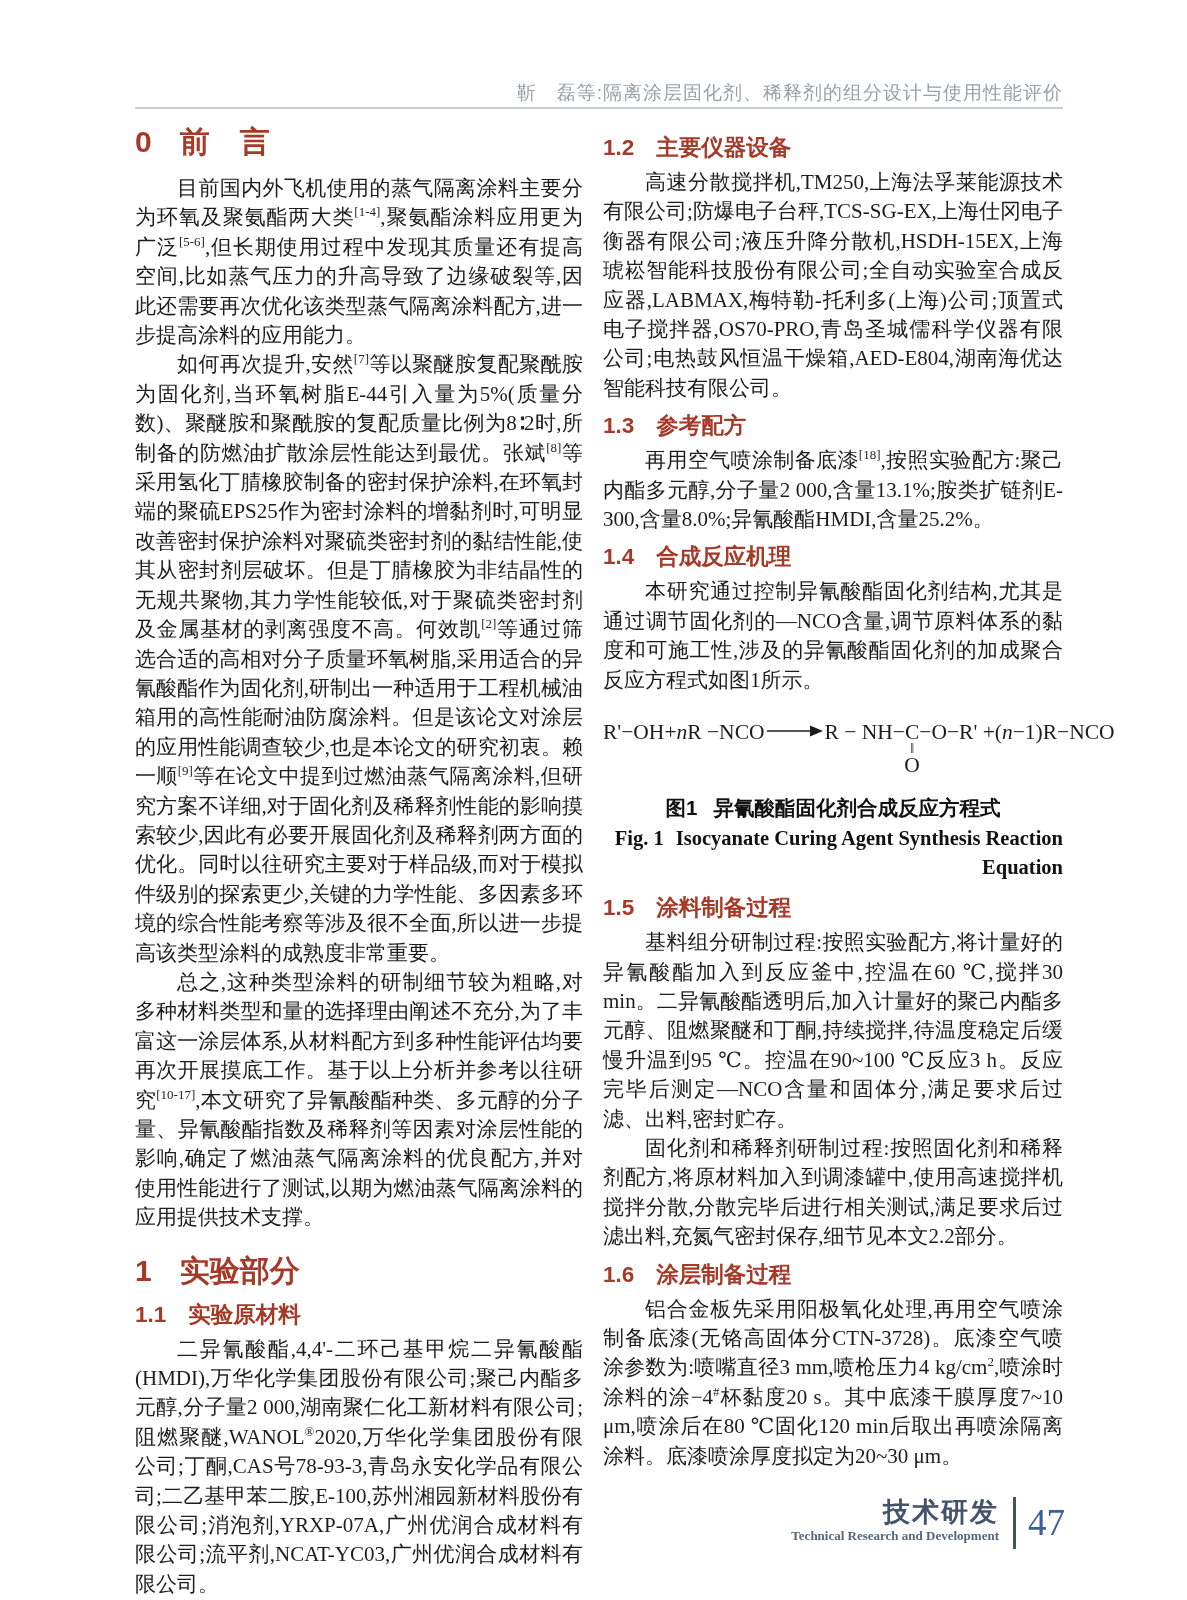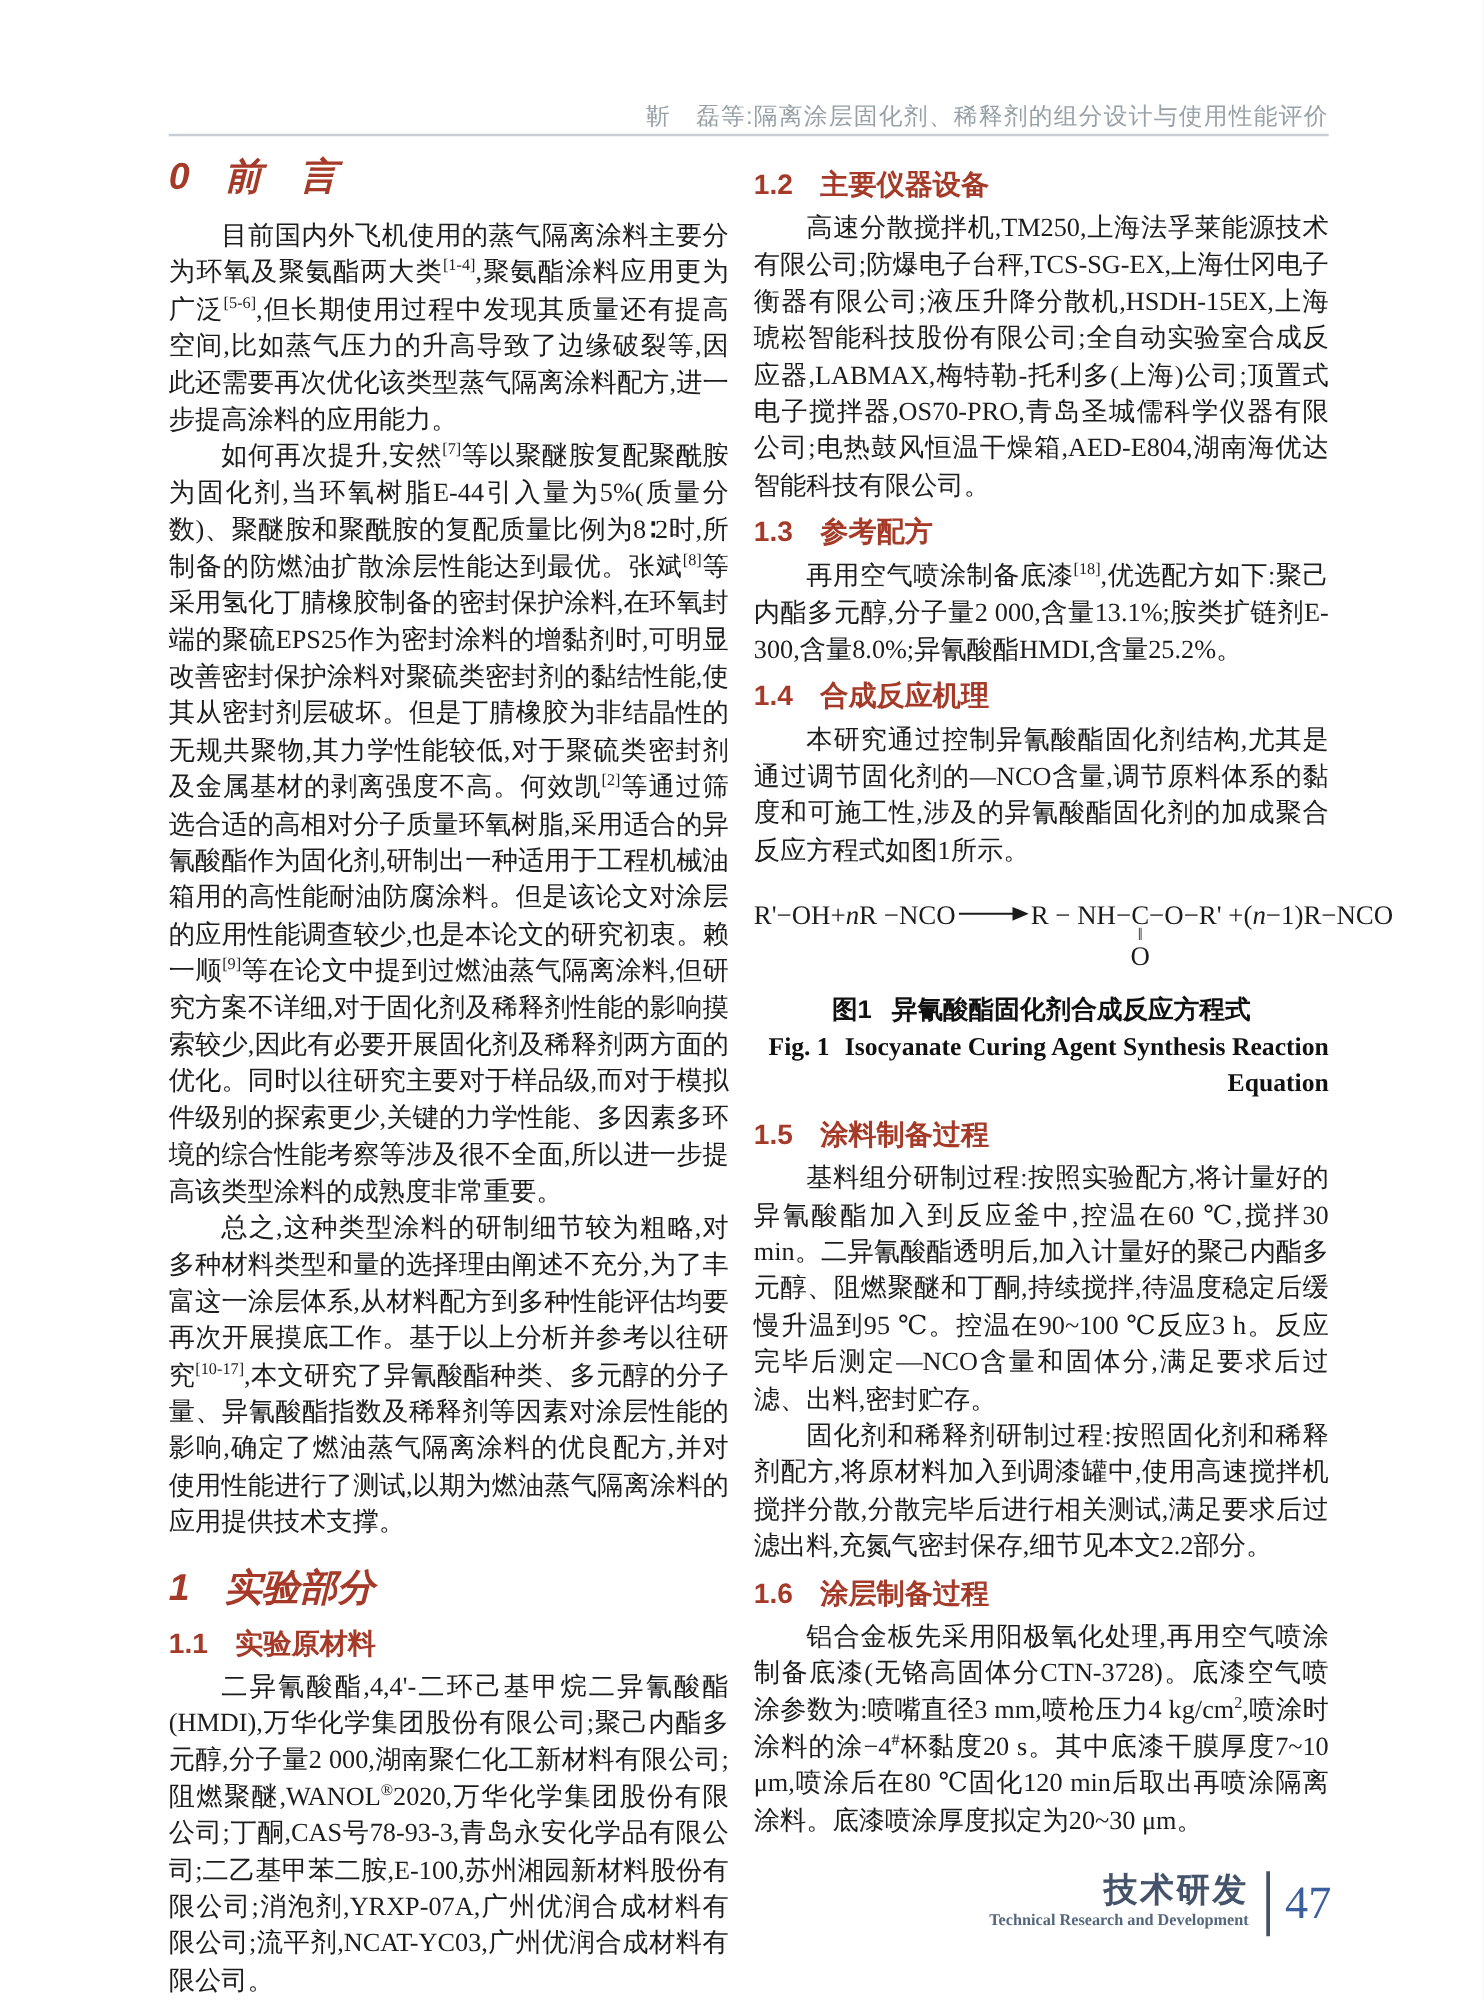--- a/index.html
+++ b/index.html
@@ -21,21 +21,21 @@
   .col {
     position:absolute; top:122px;
     font-size:21px; line-height:29.4px; text-align:justify;
   }
   .col-left  { left:135px; width:448px; }
   .col-right { left:603px; width:460px; }
   p.body { margin:0; text-indent:2em; }
   h2.sec {
     font-family:"Liberation Sans","DejaVu Sans",sans-serif;
     color:#a53a28; font-size:30px; font-weight:bold;
-    margin:2px 0 14px; line-height:36px; text-indent:0;font-style:italic;
+    margin:2px 0 14px; line-height:36px; text-indent:0;
   }
   h2.sec .num { margin-right:28px; }
   h2.sec2 { margin-top:20px; margin-bottom:10px; }
   h3.sub {
     font-family:"Liberation Sans","DejaVu Sans",sans-serif;
     color:#a53a28; font-size:22.5px; font-weight:bold;
     margin:7px 0 5px; line-height:31px; text-indent:0;
   }
   h3.sub .num { margin-right:22px; }
   .col-right h3.sub:first-child { margin-top:10px; }
@@ -103,21 +103,21 @@
     <p class="body"><span>总之,这种类型涂料的研制细节较为粗略,对多种材料类型和量的选择理由阐述不充分,为了丰富这一涂层体系,从材料配方到多种性能评估均要再次开展摸底工作。基于以上分析并参考以往研究</span><sup>[10-17]</sup><span>,本文研究了异氰酸酯种类、多元醇的分子量、异氰酸酯指数及稀释剂等因素对涂层性能的影响,确定了燃油蒸气隔离涂料的优良配方,并对使用性能进行了测试,以期为燃油蒸气隔离涂料的应用提供技术支撑。</span></p>
     <h2 class="sec sec2"><span class="num">1</span><span>实验部分</span></h2>
     <h3 class="sub"><span class="num">1.1</span><span>实验原材料</span></h3>
     <p class="body"><span>二异氰酸酯,4,4'-二环己基甲烷二异氰酸酯(HMDI),万华化学集团股份有限公司;聚己内酯多元醇,分子量2 000,湖南聚仁化工新材料有限公司;阻燃聚醚,WANOL</span><sup>®</sup><span>2020,万华化学集团股份有限公司;丁酮,CAS号78-93-3,青岛永安化学品有限公司;二乙基甲苯二胺,E-100,苏州湘园新材料股份有限公司;消泡剂,YRXP-07A,广州优润合成材料有限公司;流平剂,NCAT-YC03,广州优润合成材料有限公司。</span></p>
   </div>
 
   <div class="col col-right">
     <h3 class="sub"><span class="num">1.2</span><span>主要仪器设备</span></h3>
     <p class="body">高速分散搅拌机,TM250,上海法孚莱能源技术有限公司;防爆电子台秤,TCS-SG-EX,上海仕冈电子衡器有限公司;液压升降分散机,HSDH-15EX,上海琥崧智能科技股份有限公司;全自动实验室合成反应器,LABMAX,梅特勒-托利多(上海)公司;顶置式电子搅拌器,OS70-PRO,青岛圣城儒科学仪器有限公司;电热鼓风恒温干燥箱,AED-E804,湖南海优达智能科技有限公司。</p>
     <h3 class="sub"><span class="num">1.3</span><span>参考配方</span></h3>
-    <p class="body"><span>再用空气喷涂制备底漆</span><sup>[18]</sup><span>,优选配方如下:聚己内酯多元醇,分子量2 000,含量13.1%;胺类扩链剂E-300,含量8.0%;异氰酸酯HMDI,含量25.2%。</span></p>
+    <p class="body"><span>再用空气喷涂制备底漆</span><sup>[18]</sup><span>,按照实验配方:聚己内酯多元醇,分子量2 000,含量13.1%;胺类扩链剂E-300,含量8.0%;异氰酸酯HMDI,含量25.2%。</span></p>
     <h3 class="sub"><span class="num">1.4</span><span>合成反应机理</span></h3>
     <p class="body">本研究通过控制异氰酸酯固化剂结构,尤其是通过调节固化剂的—NCO含量,调节原料体系的黏度和可施工性,涉及的异氰酸酯固化剂的加成聚合反应方程式如图1所示。</p>
 
     <div class="eq">
       <span><span>R'−OH+</span><span class="it">n</span><span>R −NCO</span></span><span class="arrow"><svg width="56" height="14" viewBox="0 0 56 14">
             <line x1="0" y1="7" x2="45" y2="7" stroke="#1c1c1c" stroke-width="1.7"></line>
             <polygon points="43,1.5 56,7 43,12.5" fill="#1c1c1c"></polygon>
           </svg></span><span><span>R − NH−</span></span><span class="carbonyl"><span>C</span><span class="bond">‖</span><span class="oxy">O</span></span><span><span>−O−R' +(</span><span class="it">n</span><span>−1)R−NCO</span></span>
     </div>
     <div class="cap-cn"><span class="cap-label">图1</span><span>异氰酸酯固化剂合成反应方程式</span></div>

